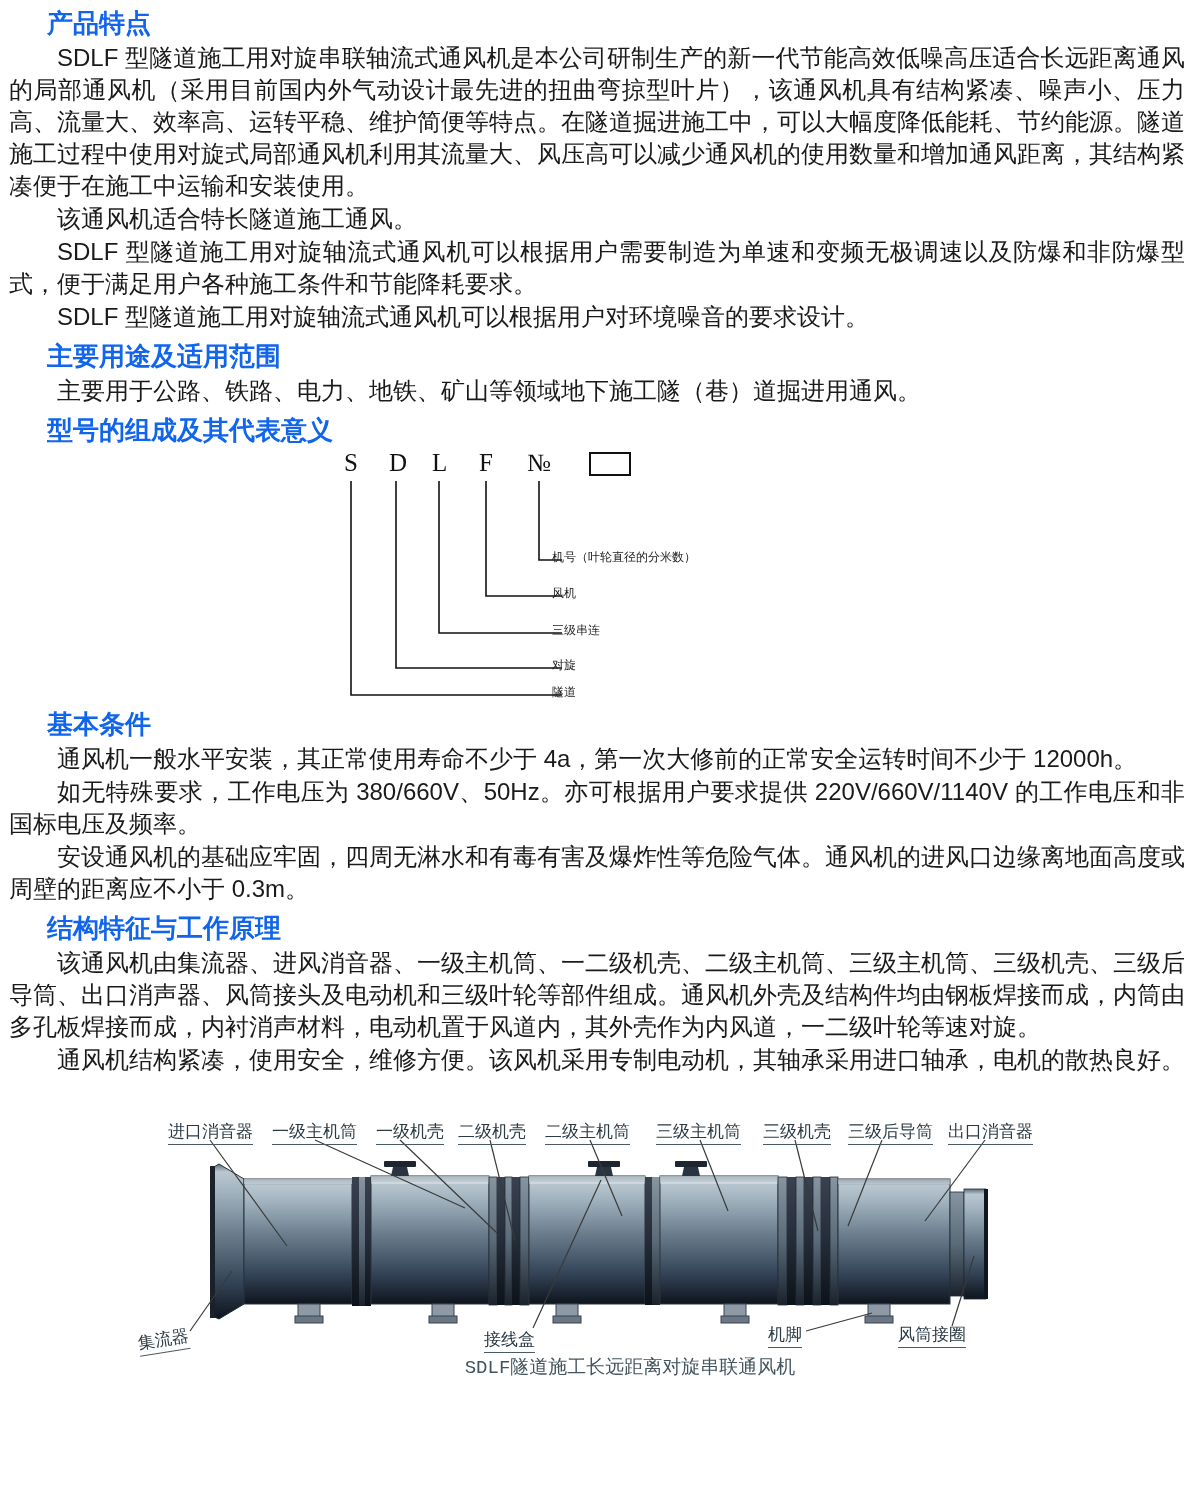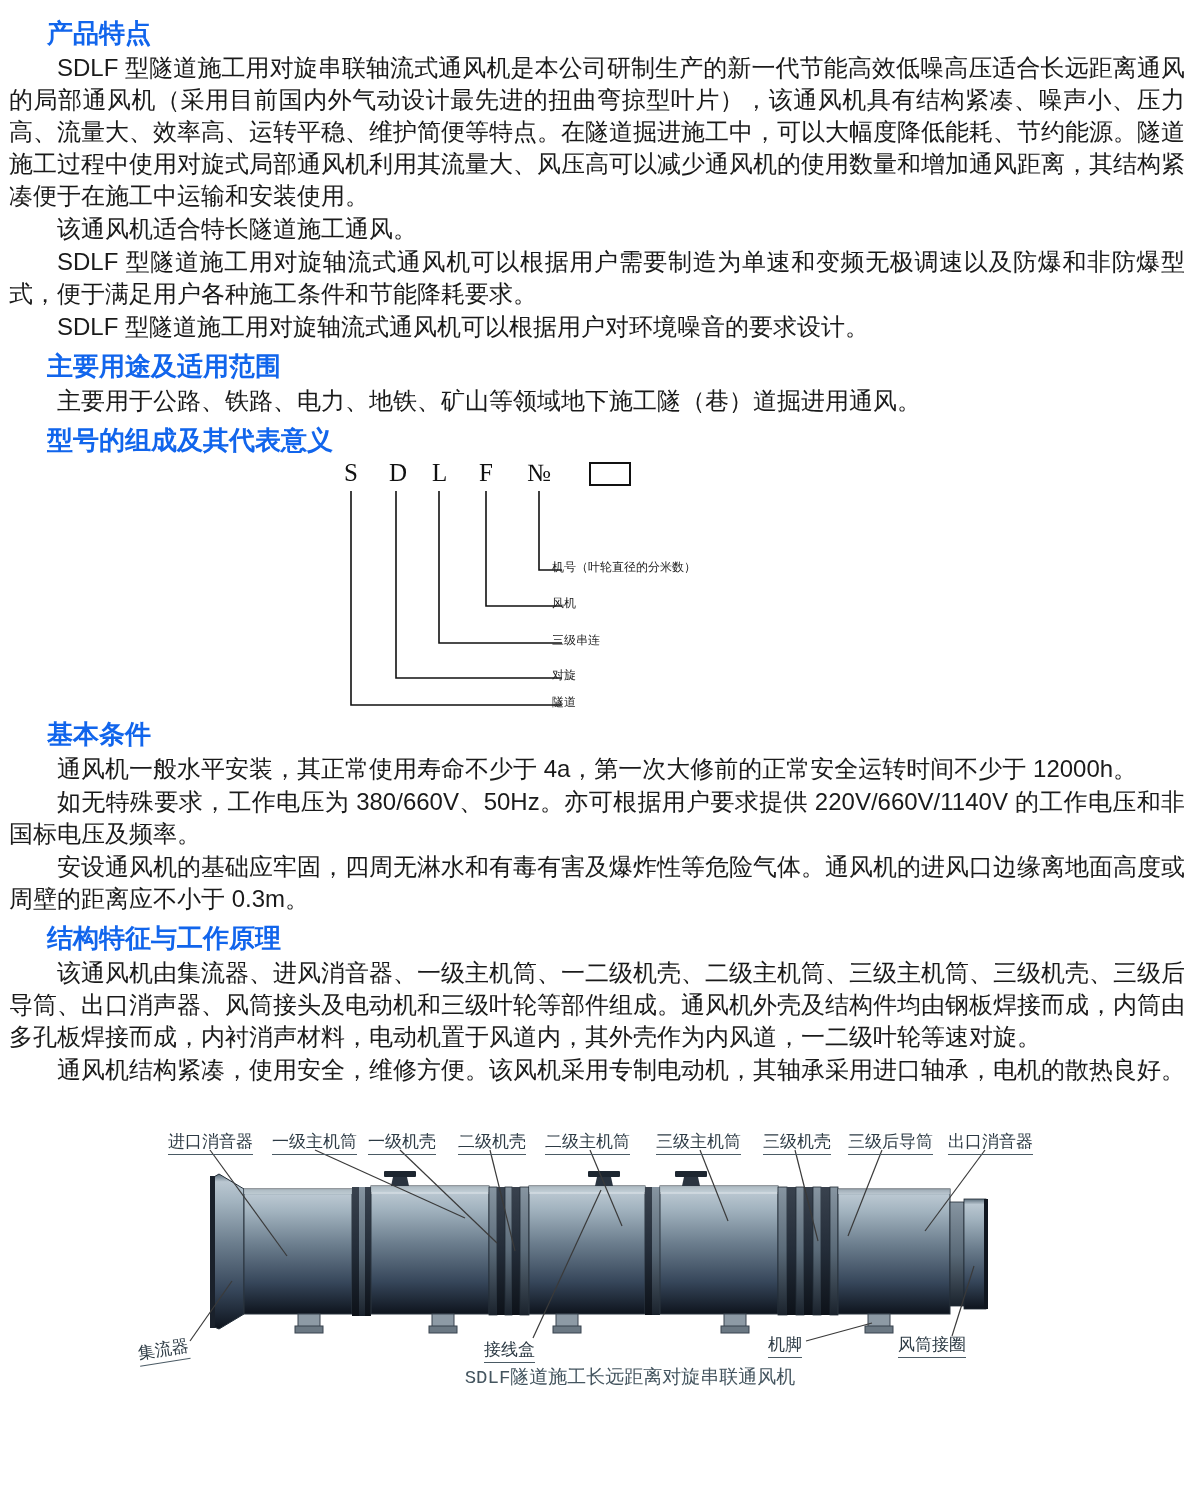--- a/index.html
+++ b/index.html
@@ -1,18 +1,18 @@
 <!DOCTYPE html>
 <html><head>
 <meta charset="utf-8">
 <style>
   html,body{margin:0;padding:0;background:#ffffff;}
   .page{position:relative;width:1200px;height:1510px;background:#fff;overflow:hidden;
         font-family:"Liberation Sans","DejaVu Sans",sans-serif;color:#1a1a1a;
-        padding-top:10px;box-sizing:border-box;}
+        box-sizing:border-box;}
   h2.sec{font-size:26px;line-height:34px;font-weight:bold;color:#1165ec;
          margin:6px 0 2px 0;padding-left:47px;}
   p.body{font-size:24px;line-height:32px;margin:1px;padding:0 14px 0 8px;
          text-align:justify;text-indent:2em;}
   
   .model-diagram{position:relative;height:252px;width:1200px;}
   .model-letter{position:absolute;top:0;font-family:"Liberation Serif","DejaVu Serif",serif;
                 font-size:25px;color:#111;}
   .model-box{position:absolute;left:589px;top:3px;width:38px;height:20px;border:2px solid #111;}
   .model-label{position:absolute;left:552px;font-size:12px;color:#222;white-space:nowrap;}
@@ -206,21 +206,21 @@
         <line x1="985" y1="24" x2="925" y2="105"></line>
         <line x1="190" y1="215" x2="232" y2="155"></line>
         <line x1="533" y1="212" x2="601" y2="64"></line>
         <line x1="806" y1="215" x2="872" y2="197"></line>
         <line x1="952" y1="210" x2="974" y2="140"></line>
       </g>
     </svg>
 
     <span class="fan-label top" style="left:168px">进口消音器</span>
     <span class="fan-label top" style="left:272px">一级主机筒</span>
-    <span class="fan-label top" style="left:368px">一级机壳</span>
+    <span class="fan-label top" style="left:376px">一级机壳</span>
     <span class="fan-label top" style="left:458px">二级机壳</span>
     <span class="fan-label top" style="left:545px">二级主机筒</span>
     <span class="fan-label top" style="left:656px">三级主机筒</span>
     <span class="fan-label top" style="left:763px">三级机壳</span>
     <span class="fan-label top" style="left:848px">三级后导筒</span>
     <span class="fan-label top" style="left:948px">出口消音器</span>
 
     <span class="fan-label tilt" style="left:138px;top:212px">集流器</span>
     <span class="fan-label" style="left:484px;top:212px">接线盒</span>
     <span class="fan-label" style="left:768px;top:207px">机脚</span>

